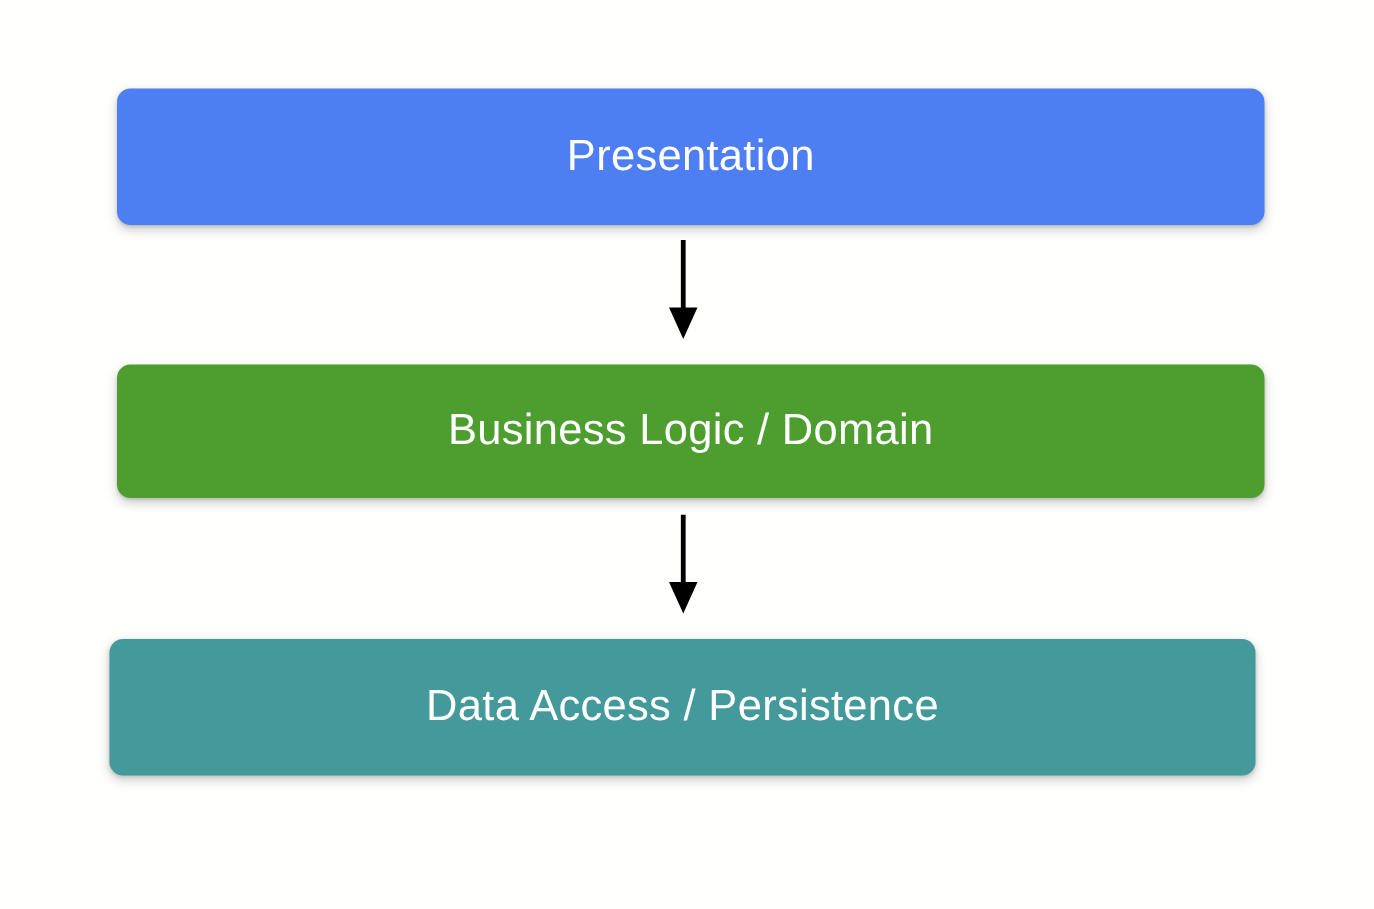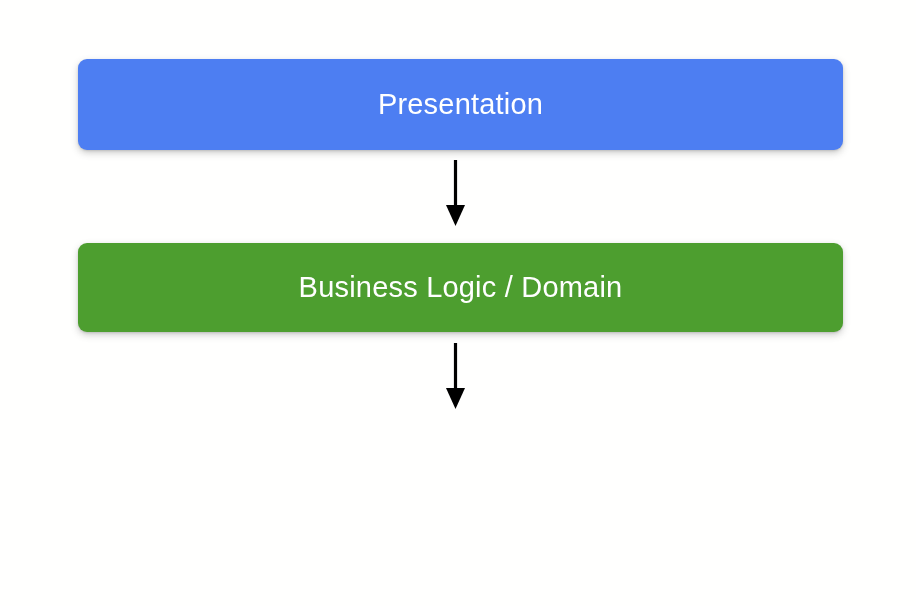--- a/index.html
+++ b/index.html
@@ -102,14 +102,17 @@
     <span class="layer-label" style="color: rgb(255, 255, 255); text-align: center;">Business Logic / Domain</span>
   </div>
 
   <div class="flow-arrow" id="arrow-business-to-data">
     <svg width="72" height="68" viewBox="0 0 72 68" xmlns="http://www.w3.org/2000/svg">
       <line x1="35.5" y1="0" x2="35.5" y2="48" stroke="#000000" stroke-width="3.2"></line>
       <polygon points="26,45 45,45 35.5,66" fill="#000000"></polygon>
     </svg>
   </div>
 
+  <div class="layer-box" id="box-data-access" style="background-color: rgb(68, 153, 155);">
+    <span class="layer-label" style="color: rgb(255, 255, 255);">Data Access / Persistence</span>
+  </div>
 
 </div>
 
 </body></html>

